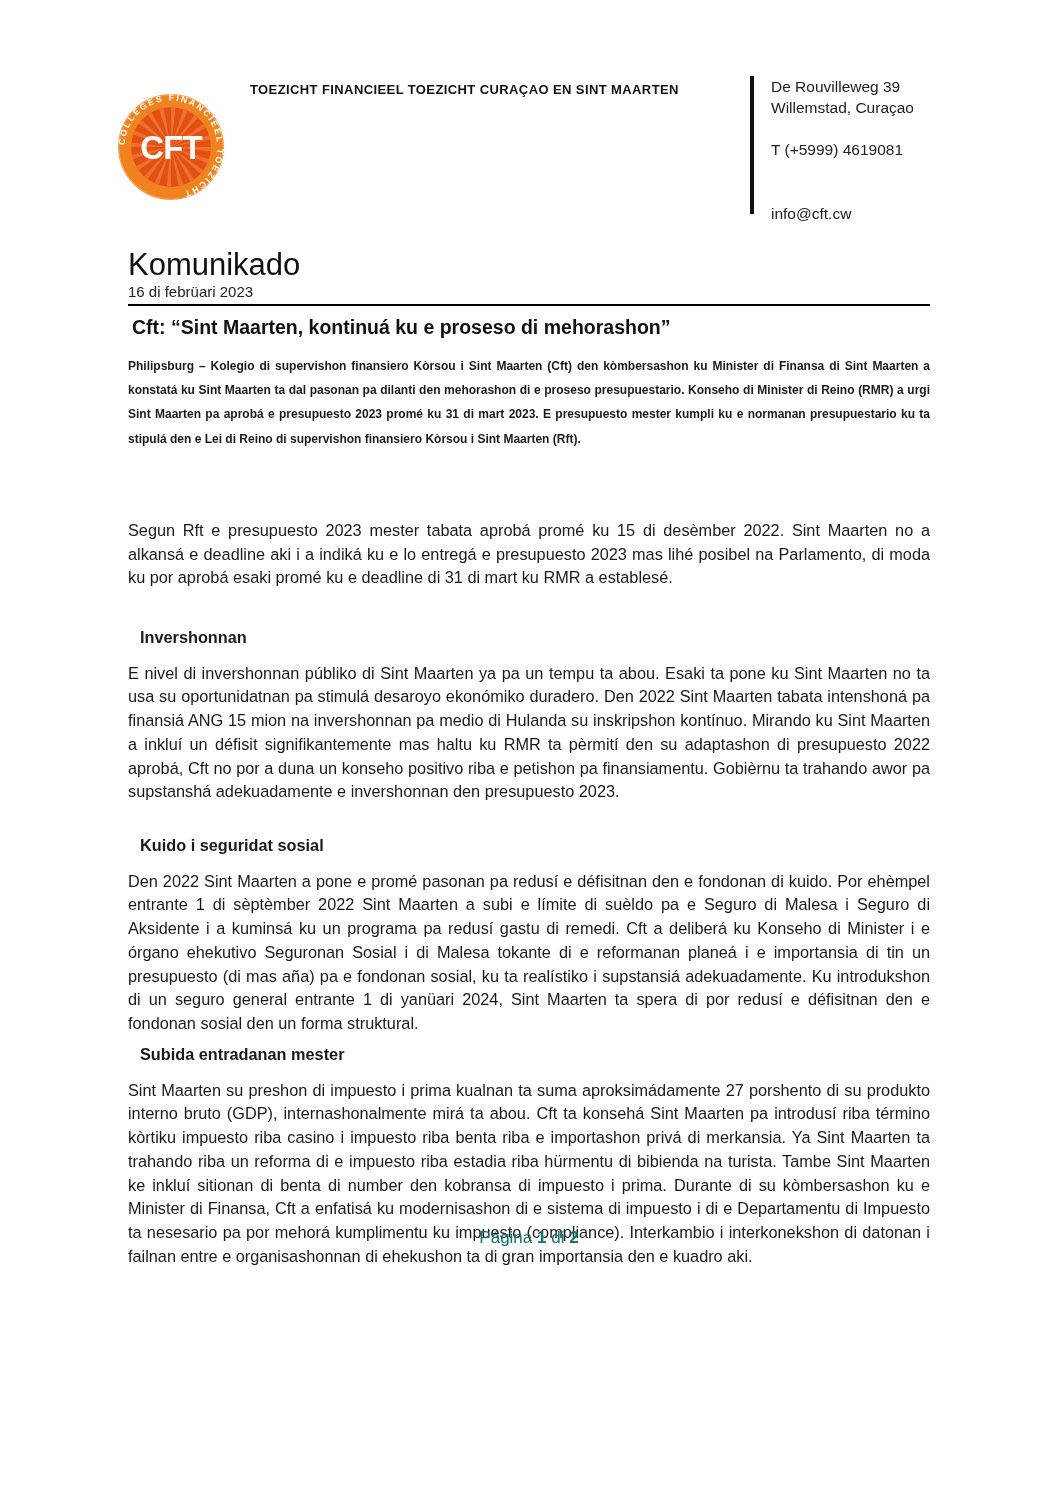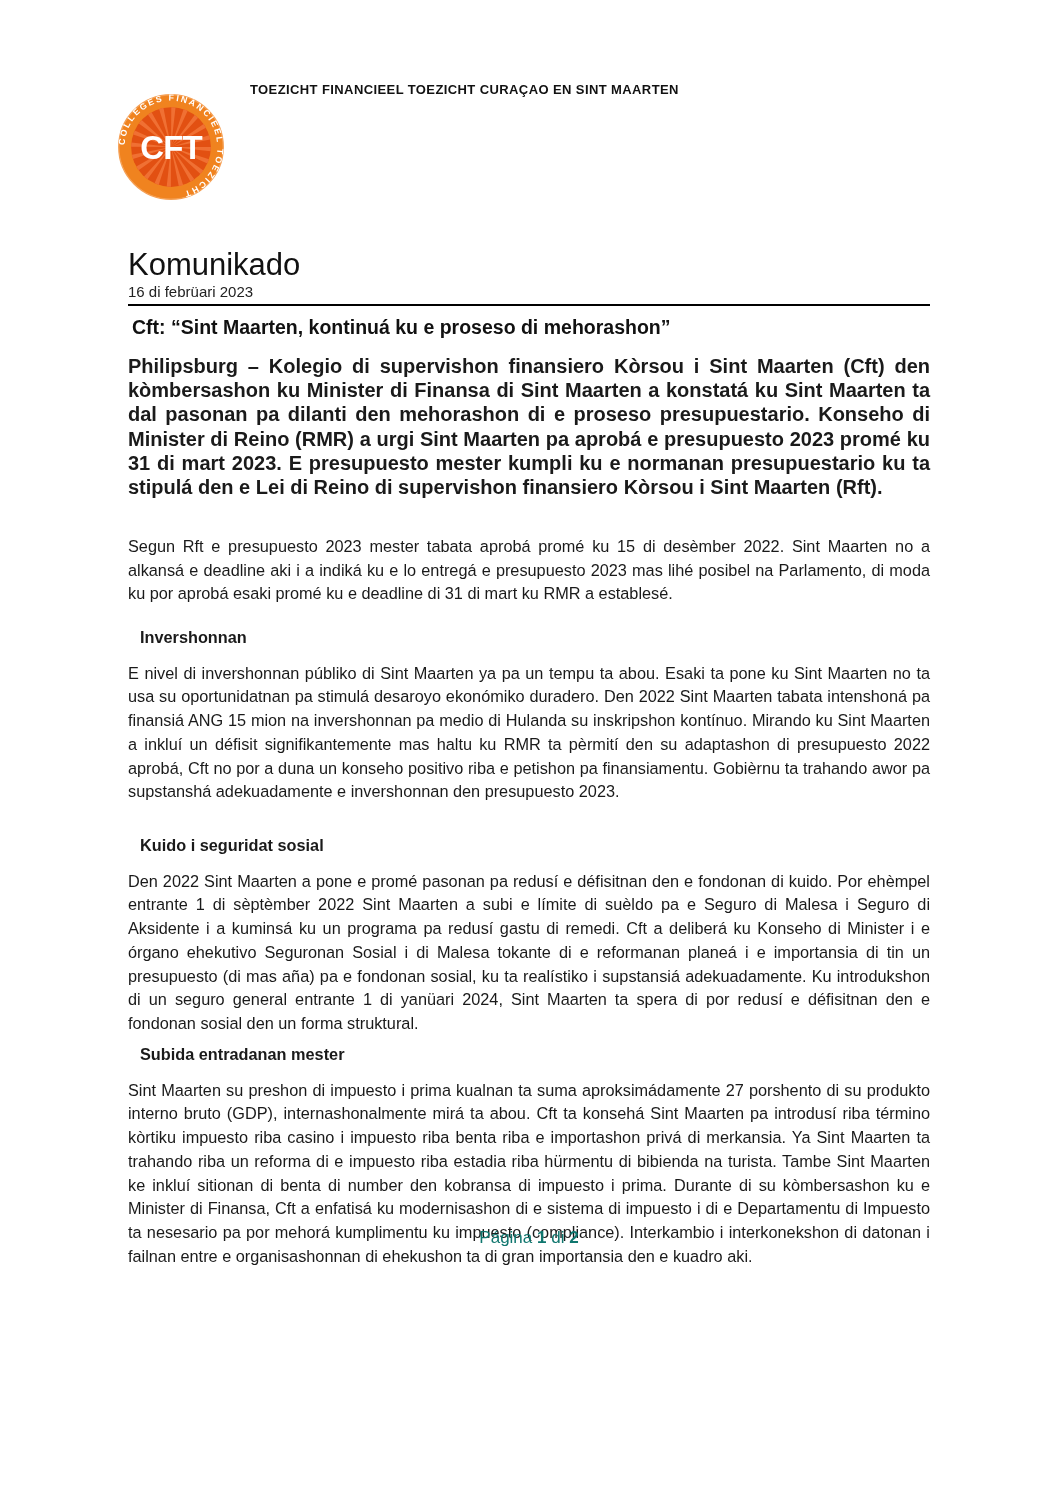--- a/index.html
+++ b/index.html
@@ -41,25 +41,25 @@
     border:none; border-top:2px solid #000; margin:0;
   }
   .headline {
     position:absolute; left:128px; top:312px; width:802px; margin:4px;
     font-size:19.5px; font-weight:bold; color:#111;
   }
 
   
   .bodyblock { position:absolute; left:128px; width:802px; }
   .para { margin:0; font-size:16.3px; line-height:23.7px; text-align:justify; }
-  .lead { font-weight:bold; font-size:20px; line-height:24.2px; }
+  .lead { font-weight:bold; font-size:12px; line-height:24.2px; }
   .sec-heading { margin:12px; font-size:16.3px; line-height:23.7px; font-weight:bold; text-align:left; }
 
   .pos-lead { top:354px; }
-  .pos-p2   { top:519px;margin-top:16px; }
+  .pos-p2   { top:519px; }
   .pos-sec1 { top:614px; }
   .pos-sec2 { top:822px; }
   .pos-sec3 { top:1031px; }
 
   
   .footer {
     position:absolute; left:0; top:1228px; width:100%;
     text-align:center; font-size:17px; color:#0f766e;
   }
 </style>
@@ -78,20 +78,26 @@
       </defs>
       <text font-size="9.5" font-weight="bold" fill="#ffffff" letter-spacing="2.2" font-family="Liberation Sans, sans-serif">
         <textPath href="#ringPath" startOffset="2">COLLEGES FINANCIEEL TOEZICHT</textPath>
       </text>
       <text x="60" y="73" text-anchor="middle" font-size="36" font-weight="bold" fill="#ffffff" letter-spacing="-1" font-family="Liberation Sans, sans-serif">CFT</text>
     </svg>
   </div>
 
   <div class="org-name">TOEZICHT FINANCIEEL TOEZICHT CURAÇAO EN SINT MAARTEN</div>
 
+  <div class="contact">
+    <div>De Rouvilleweg 39</div>
+    <div>Willemstad, Curaçao</div>
+    <div class="phone">T (+5999) 4619081</div>
+    <div class="email">info@cft.cw</div>
+  </div>
 
   <h1 class="doc-title">Komunikado</h1>
   <div class="doc-date">16 di febrüari 2023</div>
   <hr class="title-rule">
   <h2 class="headline">Cft: “Sint Maarten, kontinuá ku e proseso di mehorashon”</h2>
 
   <div class="bodyblock pos-lead">
     <p class="para lead">Philipsburg – Kolegio di supervishon finansiero Kòrsou i Sint Maarten (Cft) den kòmbersashon ku Minister di Finansa di Sint Maarten a konstatá ku Sint Maarten ta dal pasonan pa dilanti den mehorashon di e proseso presupuestario. Konseho di Minister di Reino (RMR) a urgi Sint Maarten pa aprobá e presupuesto 2023 promé ku 31 di mart 2023. E presupuesto mester kumpli ku e normanan presupuestario ku ta stipulá den e Lei di Reino di supervishon finansiero Kòrsou i Sint Maarten (Rft).</p>
   </div>
 

